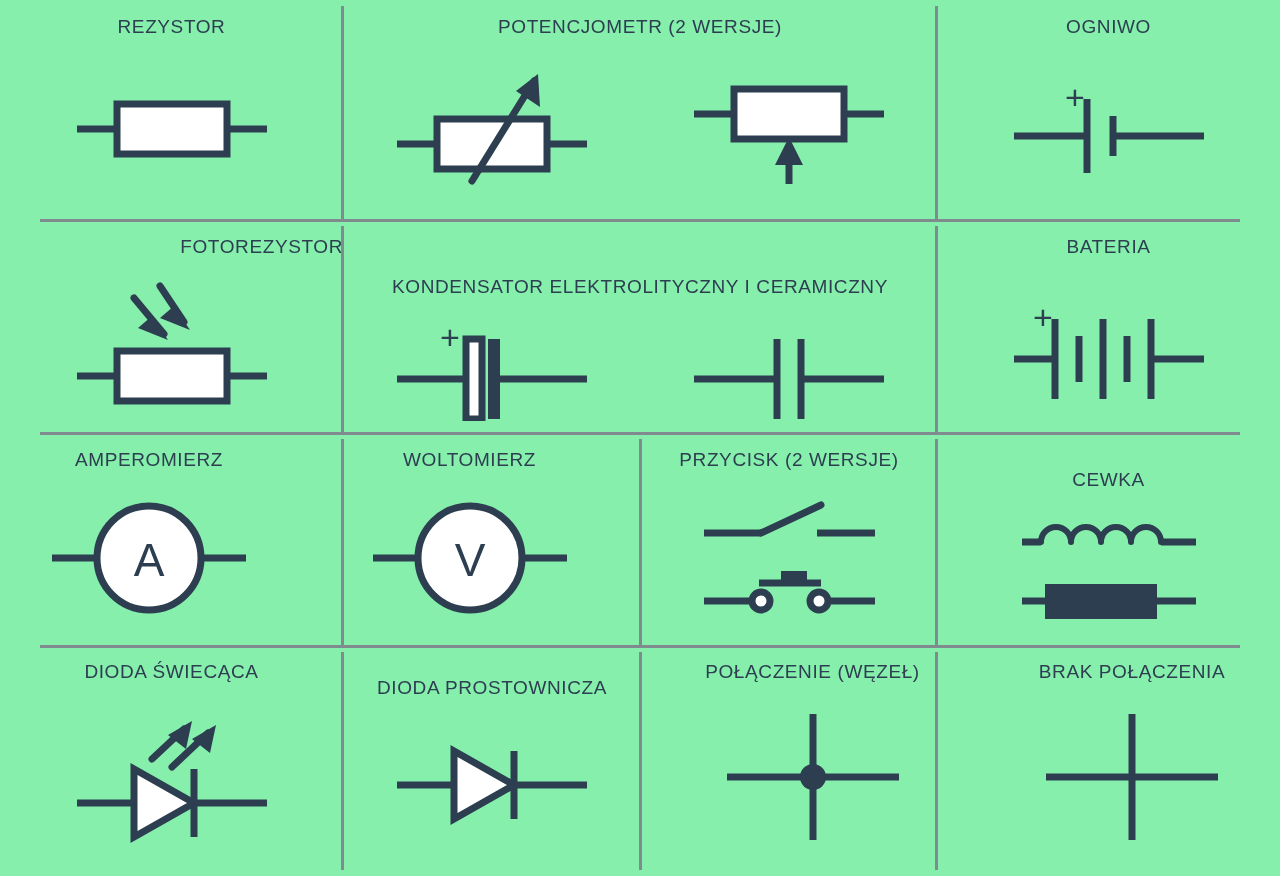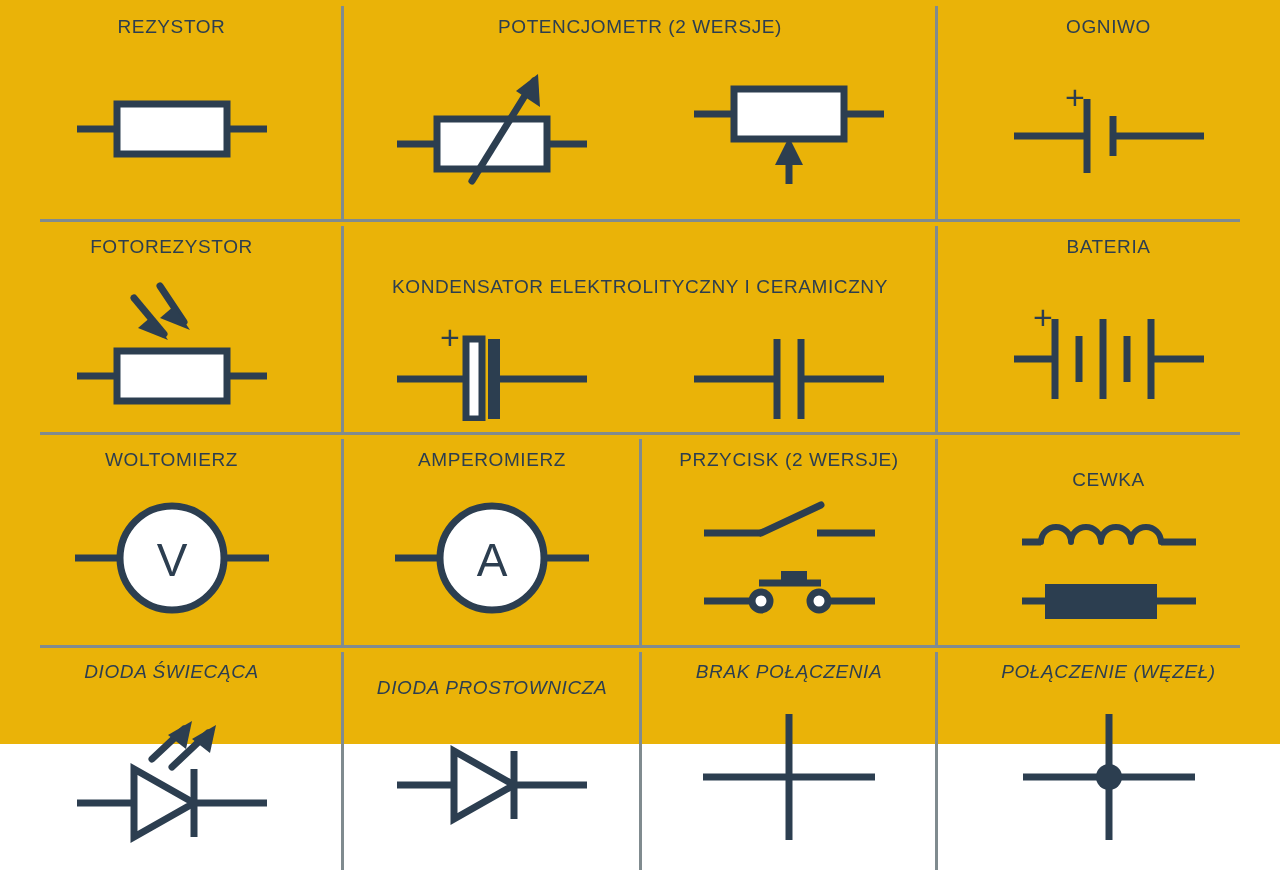--- a/index.html
+++ b/index.html
@@ -7,22 +7,22 @@
     margin: 0;
     padding: 0;
     width: 1280px;
     height: 876px;
     background: #ffffff;
     font-family: "Liberation Sans", sans-serif;
   }
   #sheet {
     position: relative;
     width: 1280px;
-    height: 744px;
-    background: #eab308;
+    height: 876px;
+    background: #86efac;
   }
   .row {
     position: relative;
     display: flex;
     width: 1280px;
   }
   .cell {
     position: relative;
     display: flex;
     flex-direction: column;
@@ -128,21 +128,21 @@
       </div>
     </div>
   </div>
 
   <div class="hline" style="top:219px;"></div>
   <div class="vline" style="left:341px;top:6px;height:214px;"></div>
   <div class="vline" style="left:935px;top:6px;height:214px;"></div>
 
   <div class="row" style="height:213px;">
 
-    <div class="cell" style="width:343px;">
+    <div class="cell" style="width:343px;align-items:flex-end;">
       <div class="title">FOTOREZYSTOR</div>
       <div class="sym-wrap">
         <svg width="200" height="140" viewBox="0 0 200 140">
           <line class="stroke" x1="5" y1="100" x2="45" y2="100"></line>
           <rect class="stroke fill-white" x="45" y="75" width="110" height="50"></rect>
           <line class="stroke" x1="155" y1="100" x2="195" y2="100"></line>
           <line class="stroke-r" x1="62" y1="22" x2="92" y2="58"></line>
           <path class="fill-dark" d="M96 64 L66 52 L80 40 Z"></path>
           <line class="stroke-r" x1="88" y1="10" x2="112" y2="46"></line>
           <path class="fill-dark" d="M118 54 L88 42 L102 30 Z"></path>
@@ -191,39 +191,39 @@
       </div>
     </div>
   </div>
 
   <div class="hline" style="top:432px;"></div>
   <div class="vline" style="left:341px;top:226px;height:206px;"></div>
   <div class="vline" style="left:935px;top:226px;height:206px;"></div>
 
   <div class="row" style="height:212px;">
 
+    <div class="cell" style="width:298px;">
+      <div class="title">AMPEROMIERZ</div>
+      <div class="sym-wrap">
+        <svg width="200" height="120" viewBox="0 0 200 120">
+          <line class="stroke" x1="3" y1="60" x2="48" y2="60"></line>
+          <circle class="stroke fill-white" cx="100" cy="60" r="52"></circle>
+          <text class="meterletter" x="100" y="78">A</text>
+          <line class="stroke" x1="152" y1="60" x2="197" y2="60"></line>
+        </svg>
+      </div>
+    </div>
+
     <div class="cell" style="width:343px;">
       <div class="title">WOLTOMIERZ</div>
       <div class="sym-wrap">
         <svg width="200" height="120" viewBox="0 0 200 120">
           <line class="stroke" x1="3" y1="60" x2="48" y2="60"></line>
           <circle class="stroke fill-white" cx="100" cy="60" r="52"></circle>
           <text class="meterletter" x="100" y="78">V</text>
-          <line class="stroke" x1="152" y1="60" x2="197" y2="60"></line>
-        </svg>
-      </div>
-    </div>
-
-    <div class="cell" style="width:298px;">
-      <div class="title">AMPEROMIERZ</div>
-      <div class="sym-wrap">
-        <svg width="200" height="120" viewBox="0 0 200 120">
-          <line class="stroke" x1="3" y1="60" x2="48" y2="60"></line>
-          <circle class="stroke fill-white" cx="100" cy="60" r="52"></circle>
-          <text class="meterletter" x="100" y="78">A</text>
           <line class="stroke" x1="152" y1="60" x2="197" y2="60"></line>
         </svg>
       </div>
     </div>
 
     <div class="cell" style="width:296px;">
       <div class="title">PRZYCISK (2 WERSJE)</div>
       <div class="sym-wrap">
         <svg width="180" height="130" viewBox="0 0 180 130">
 
@@ -254,21 +254,21 @@
         </svg>
       </div>
     </div>
   </div>
 
   <div class="hline" style="top:645px;"></div>
   <div class="vline" style="left:341px;top:439px;height:206px;"></div>
   <div class="vline" style="left:639px;top:439px;height:206px;"></div>
   <div class="vline" style="left:935px;top:439px;height:206px;"></div>
 
-  <div class="row" style="height:225px;font-style:italic;">
+  <div class="row" style="height:225px;">
 
     <div class="cell" style="width:343px;">
       <div class="title">DIODA ŚWIECĄCA</div>
       <div class="sym-wrap">
         <svg width="200" height="140" viewBox="0 0 200 140">
           <line class="stroke" x1="5" y1="96" x2="62" y2="96"></line>
           <path class="stroke fill-white" d="M62 62 L62 130 L122 96 Z"></path>
           <line class="stroke" x1="122" y1="62" x2="122" y2="130"></line>
           <line class="stroke" x1="122" y1="96" x2="195" y2="96"></line>
           <line class="stroke-r" x1="100" y1="60" x2="136" y2="26"></line>
@@ -284,39 +284,39 @@
       <div class="sym-wrap">
         <svg width="200" height="110" viewBox="0 0 200 110">
           <line class="stroke" x1="5" y1="55" x2="62" y2="55"></line>
           <path class="stroke fill-white" d="M62 21 L62 89 L122 55 Z"></path>
           <line class="stroke" x1="122" y1="21" x2="122" y2="89"></line>
           <line class="stroke" x1="122" y1="55" x2="195" y2="55"></line>
         </svg>
       </div>
     </div>
 
-    <div class="cell" style="width:296px;">
-      <div class="title">BRAK POŁĄCZENIA</div>
-      <div class="sym-wrap">
-        <svg width="180" height="130" viewBox="0 0 180 130">
-          <line class="stroke" x1="4" y1="65" x2="176" y2="65"></line>
-          <line class="stroke" x1="90" y1="2" x2="90" y2="128"></line>
-        </svg>
-      </div>
-    </div>
-
     <div class="cell" style="width:343px;">
       <div class="title">POŁĄCZENIE (WĘZEŁ)</div>
       <div class="sym-wrap">
         <svg width="180" height="130" viewBox="0 0 180 130">
           <line class="stroke" x1="4" y1="65" x2="176" y2="65"></line>
           <line class="stroke" x1="90" y1="2" x2="90" y2="128"></line>
           <circle class="fill-dark" cx="90" cy="65" r="13"></circle>
         </svg>
       </div>
     </div>
+
+    <div class="cell" style="width:296px;">
+      <div class="title">BRAK POŁĄCZENIA</div>
+      <div class="sym-wrap">
+        <svg width="180" height="130" viewBox="0 0 180 130">
+          <line class="stroke" x1="4" y1="65" x2="176" y2="65"></line>
+          <line class="stroke" x1="90" y1="2" x2="90" y2="128"></line>
+        </svg>
+      </div>
+    </div>
   </div>
 
   <div class="vline" style="left:341px;top:652px;height:218px;"></div>
   <div class="vline" style="left:639px;top:652px;height:218px;"></div>
   <div class="vline" style="left:935px;top:652px;height:218px;"></div>
 
 </div>
 
 </body></html>

